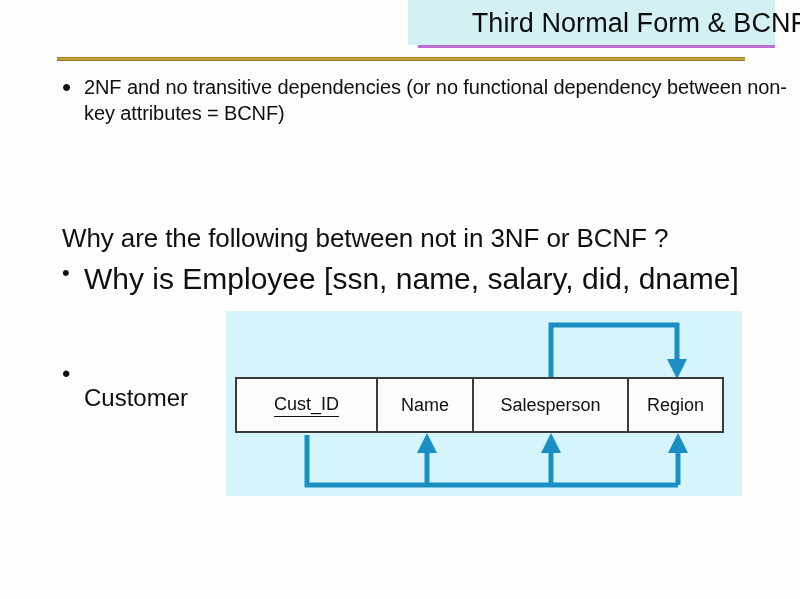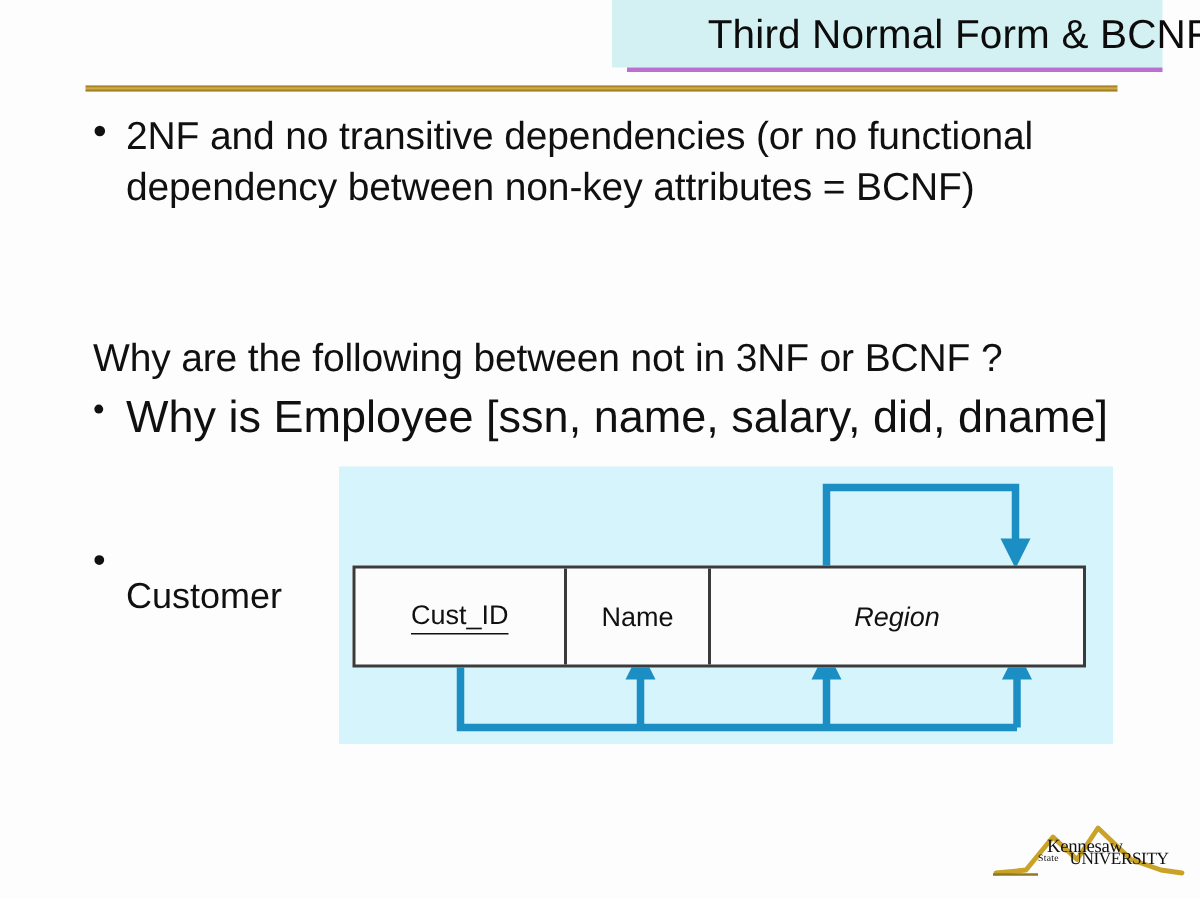--- a/index.html
+++ b/index.html
@@ -83,21 +83,21 @@
   .bullet-body {
     flex: 1 1 auto;
   }
 
   #bullet-2nf {
     left: 62px;
     top: 74px;
     width: 730px;
   }
   #bullet-2nf .bullet-body {
-    font-size: 26px;
+    font-size: 20px;
     line-height: 1.30;
     letter-spacing: -0.1px;
   }
 
   .question-line {
     position: absolute;
     left: 62px;
     top: 224px;
     width: 730px;
     font-size: 26px;
@@ -148,37 +148,37 @@
     height: 185px;
     display: block;
   }
 
   
   .fd-table {
     position: absolute;
     left: 235px;
     top: 377px;
     width: 489px;
-    height: 68px;
+    height: 56px;
     display: flex;
     border: 2px solid #3b3b3b;
     background: #fcfcfc;
     box-sizing: border-box;
   }
   .fd-cell {
     display: flex;
     align-items: center;
     justify-content: center;
     font-size: 18px;
     color: #111;
     border-right: 2px solid #3b3b3b;
     box-sizing: border-box;
     height: 100%;
   }
-  .fd-cell:last-child { border-right: none; font-style: italic; }
+  .fd-cell:last-child { border-right: none; }
   .fd-cell.c-key  { flex: 0 0 141px; }
   .fd-cell.c-name { flex: 0 0 96px; justify-content: center; }
   .fd-cell.c-sales{ flex: 0 0 155px; }
   .fd-cell.c-reg  { flex: 1 1 auto; }
   .fd-cell.is-key span {
     border-bottom: 1.5px solid #111;
     padding-bottom: 1px;
   }
 
   
@@ -269,28 +269,22 @@
     </svg>
   </div>
 
   <div class="fd-table">
     <div class="fd-cell c-key is-key">
       <span>Cust_ID</span>
     </div>
     <div class="fd-cell c-name">
       <span>Name</span>
     </div>
+    <div class="fd-cell c-sales">
+      <span>Salesperson</span>
+    </div>
     <div class="fd-cell c-reg">
       <span>Region</span>
     </div>
   </div>
 
-  <div class="logo">
-    <svg width="128" height="52" viewBox="0 0 128 52">
-      <path d="M 2 42 L 22 40 L 40 18 L 56 33 L 70 12 L 92 33 L 112 40 L 126 42" fill="none" stroke="#c9a227" stroke-width="3.2" stroke-linejoin="round" stroke-linecap="round"></path>
-      <path d="M 0 43 L 30 43" fill="none" stroke="#8d7a22" stroke-width="1.6"></path>
-    </svg>
-    <div class="logo-word-main">Kennesaw</div>
-    <div class="logo-word-state">State</div>
-    <div class="logo-word-univ">UNIVERSITY</div>
-  </div>
 
 </div>
 
 </body></html>

